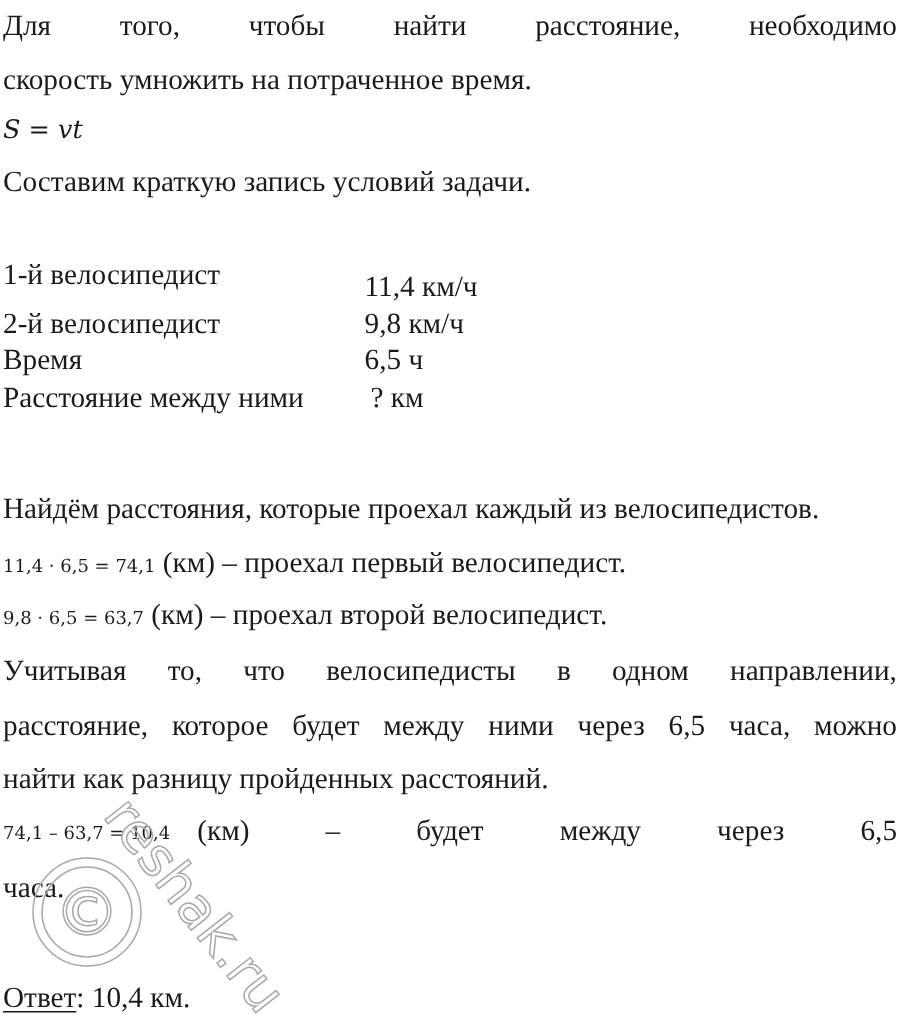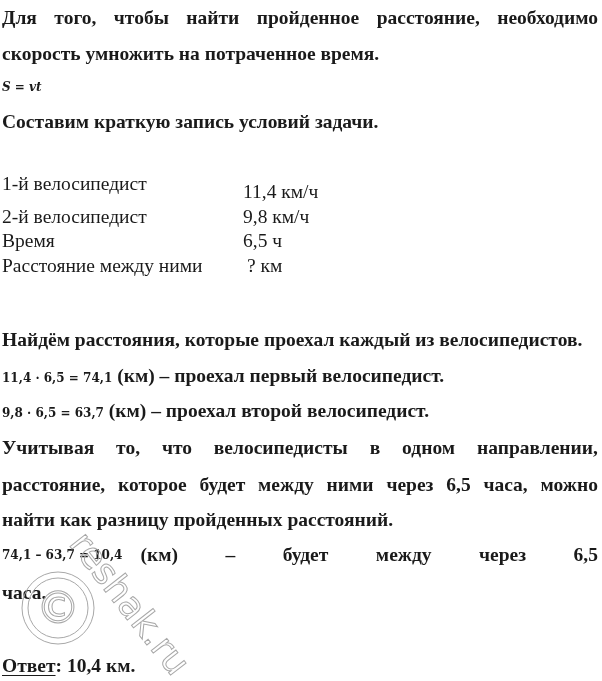--- a/index.html
+++ b/index.html
@@ -4,44 +4,43 @@
   <style>
     html, body { margin: 0; padding: 0; background: #ffffff; }
     body {
       width: 602px; height: 681px; position: relative; overflow: hidden;
       font-family: "Liberation Serif", "DejaVu Serif", serif;
       color: #1a1a1a;
       font-size: 19.5px;
     }
     .line {
       position: absolute; left: 2px; right: 4px;
-      white-space: nowrap; line-height: 24px; font-weight: bold;
+      white-space: nowrap; line-height: 24px;
     }
     .justify {
       display: flex; justify-content: space-between;
     }
     .math { font-family: "DejaVu Serif", serif; font-size: 12px; }
-    .math-italic { font-family: "DejaVu Serif", serif; font-style: italic; font-size: 12px; }
+    .math-italic { font-family: "DejaVu Serif", serif; font-style: italic; font-size: 17px; }
     .row { position: absolute; left: 2px; line-height: 24px; white-space: nowrap; }
     .val { position: absolute; left: 243px; line-height: 24px; white-space: nowrap; }
     .u { text-decoration: underline; text-underline-offset: 3px; }
     .watermark {
       position: absolute; left: 20px; top: 530px; width: 190px; height: 150px;
       pointer-events: none;
     }
   </style>
 </head>
 <body>
 
 <div class="line justify" style="top:6px;">
   <span>Для</span>
   <span>того,</span>
   <span>чтобы</span>
   <span>найти</span>
-  <span>пройденное</span>
   <span>расстояние,</span>
   <span>необходимо</span>
 </div>
 <div class="line" style="top:42px;">скорость умножить на потраченное время.</div>
 <div class="line math-italic" style="top:75px;">S = vt</div>
 <div class="line" style="top:110px;">Составим краткую запись условий задачи.</div>
 
 <div>
   <div>
     <span class="row" style="top:172px;">1-й велосипедист</span>

